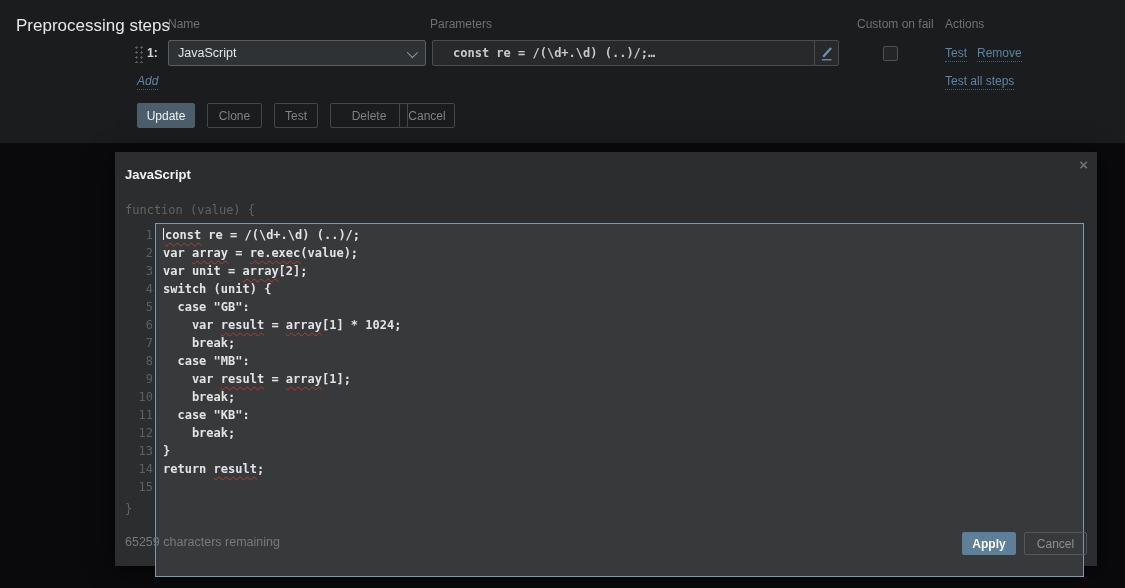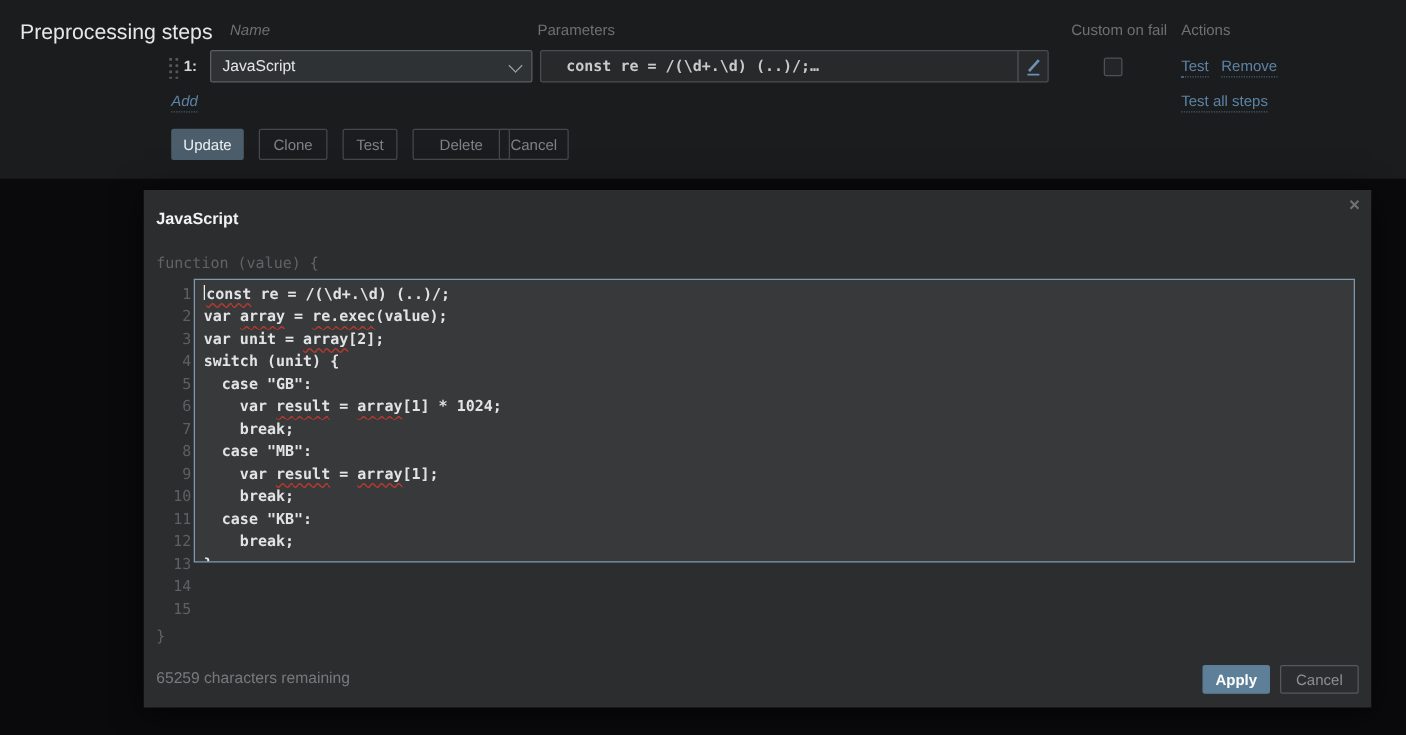--- a/index.html
+++ b/index.html
@@ -17,21 +17,21 @@
     position:absolute; left:0; top:0; width:1125px; height:143px;
     background:#1b1c1d;
   }
   .section-label {
     position:absolute; left:16px; top:16px;
     color:#e6e7e8; font-size:17px;
   }
   .col-header {
     position:absolute; top:17px; color:#6e7073; font-size:12px;
   }
-  .hdr-name { left:184px;font-style:italic; }
+  .hdr-name { left:168px; }
   .hdr-params { left:430px; }
   .hdr-fail { left:857px; }
   .hdr-actions { left:945px; }
 
   .drag-handle {
     position:absolute; left:134px; top:45px; width:10px; height:18px;
     background-image:radial-gradient(circle, #55585c 1.1px, transparent 1.2px);
     background-size:5px 5px;
     cursor:grab;
   }
@@ -108,21 +108,21 @@
   .func-open  { position:absolute; left:10px; top:51px;  color:#616periodic366; }
   .gray-mono  { color:#616366; font-size:12px; }
   .func-open  { position:absolute; left:10px; top:51px; }
   .func-close { position:absolute; left:10px; top:350px; }
 
   .gutter {
     position:absolute; left:8px; top:74px; width:30px;
     text-align:right; color:#5d6063; font-size:12px; line-height:18px;
   }
   .editor {
-    position:absolute; left:40px; top:71px; width:929px; height:227px;
+    position:absolute; left:40px; top:71px; width:929px; height:354px;
     background:#38393b; border:1px solid var(--editor-border,#7f98ac);
     padding:2px 0 0 7px; overflow:hidden; cursor:text;
   }
   .code-line {
     white-space:pre; color:#e2e3e5; font-size:12px; line-height:18px;
     font-family:"DejaVu Sans Mono", monospace; font-weight:bold;
   }
   .code-line:first-child::before {
     content:""; display:inline-block; width:1px; height:12px;
     background:#eceded; margin-right:1px; vertical-align:-1px;

